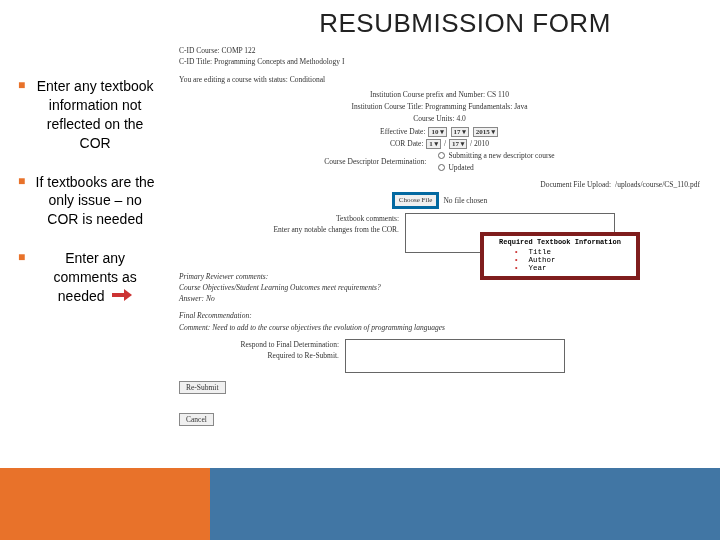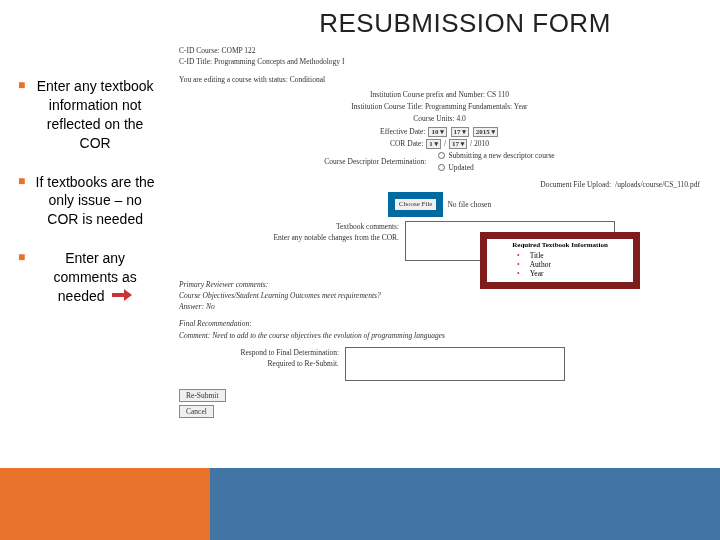--- a/index.html
+++ b/index.html
@@ -88,21 +88,21 @@
   }
   .file-row {
     display: flex;
     align-items: center;
     justify-content: center;
     gap: 4px;
     margin-top: 2px;
   }
   .btn-mini {
     font-size: 7px;
-    border: 7px solid #0369a1;
+    border: 3px solid #0369a1;
     padding: 0px 4px;
     background: #f0f0f0;
     display: inline-block;
   }
   .comment-row {
     display: flex;
     align-items: flex-start;
     gap: 6px;
     margin-top: 4px;
   }
@@ -113,25 +113,25 @@
     height: 40px;
     font-size: 7px;
     position: relative;
     background: #fff;
   }
   .req-box {
     position: absolute;
     right: 80px;
     top: 232px;
     width: 160px;
-    border: 7px solid #7f1d1d;
+    border: 4px solid #7f1d1d;
     background: #fff;
     font-size: 7.5px;
     padding: 2px 4px 4px 4px;
-    font-family: Liberation Serif, serif;
+    font-family: Liberation Mono, monospace;
   }
   .req-title {
     font-weight: bold;
     font-size: 7px;
     text-align: center;
     margin-bottom: 2px;
   }
   .req-list { list-style: none; padding-left: 26px; }
   .req-list li::before {
     content: "•";
@@ -157,21 +157,21 @@
     height: 34px;
     background: #fff;
   }
   .btns { margin-top: 8px; }
   .action-btn {
     font-size: 7.5px;
     border: 1px solid #888;
     padding: 0px 6px;
     background: #f0f0f0;
     display: inline-block;
-    margin-bottom: 3px;
+    margin-bottom: 19px;
   }
   .footer {
     position: absolute;
     left: 0; right: 0; bottom: 0;
     height: 72px;
     display: flex;
   }
   .footer .orange { background: #e8722a; width: 210px; }
   .footer .blue { background: #4176a4; flex: 1; }
 </style>
@@ -207,21 +207,21 @@
 
   <div class="form-area">
     <div class="form-line">C-ID Course: COMP 122</div>
     <div class="form-line">C-ID Title: Programming Concepts and Methodology I</div>
     <div class="form-block form-line">You are editing a course with status: Conditional</div>
 
     <div class="center-block">
       <div class="row">Institution Course prefix and Number: CS 110</div>
       <div class="row">
         <span>Institution Course Title:</span>
-        <span>Programming Fundamentals: Year</span>
+        <span>Programming Fundamentals: Java</span>
       </div>
       <div class="row">
         <span>Course Units:</span>
         <span>4.0</span>
       </div>
       <div class="row">
         <span>Effective Date:</span>
         <span class="mini-select"><span>10</span> ▾</span>
         <span class="mini-select"><span>17</span> ▾</span>
         <span class="mini-select"><span>2015</span> ▾</span>

